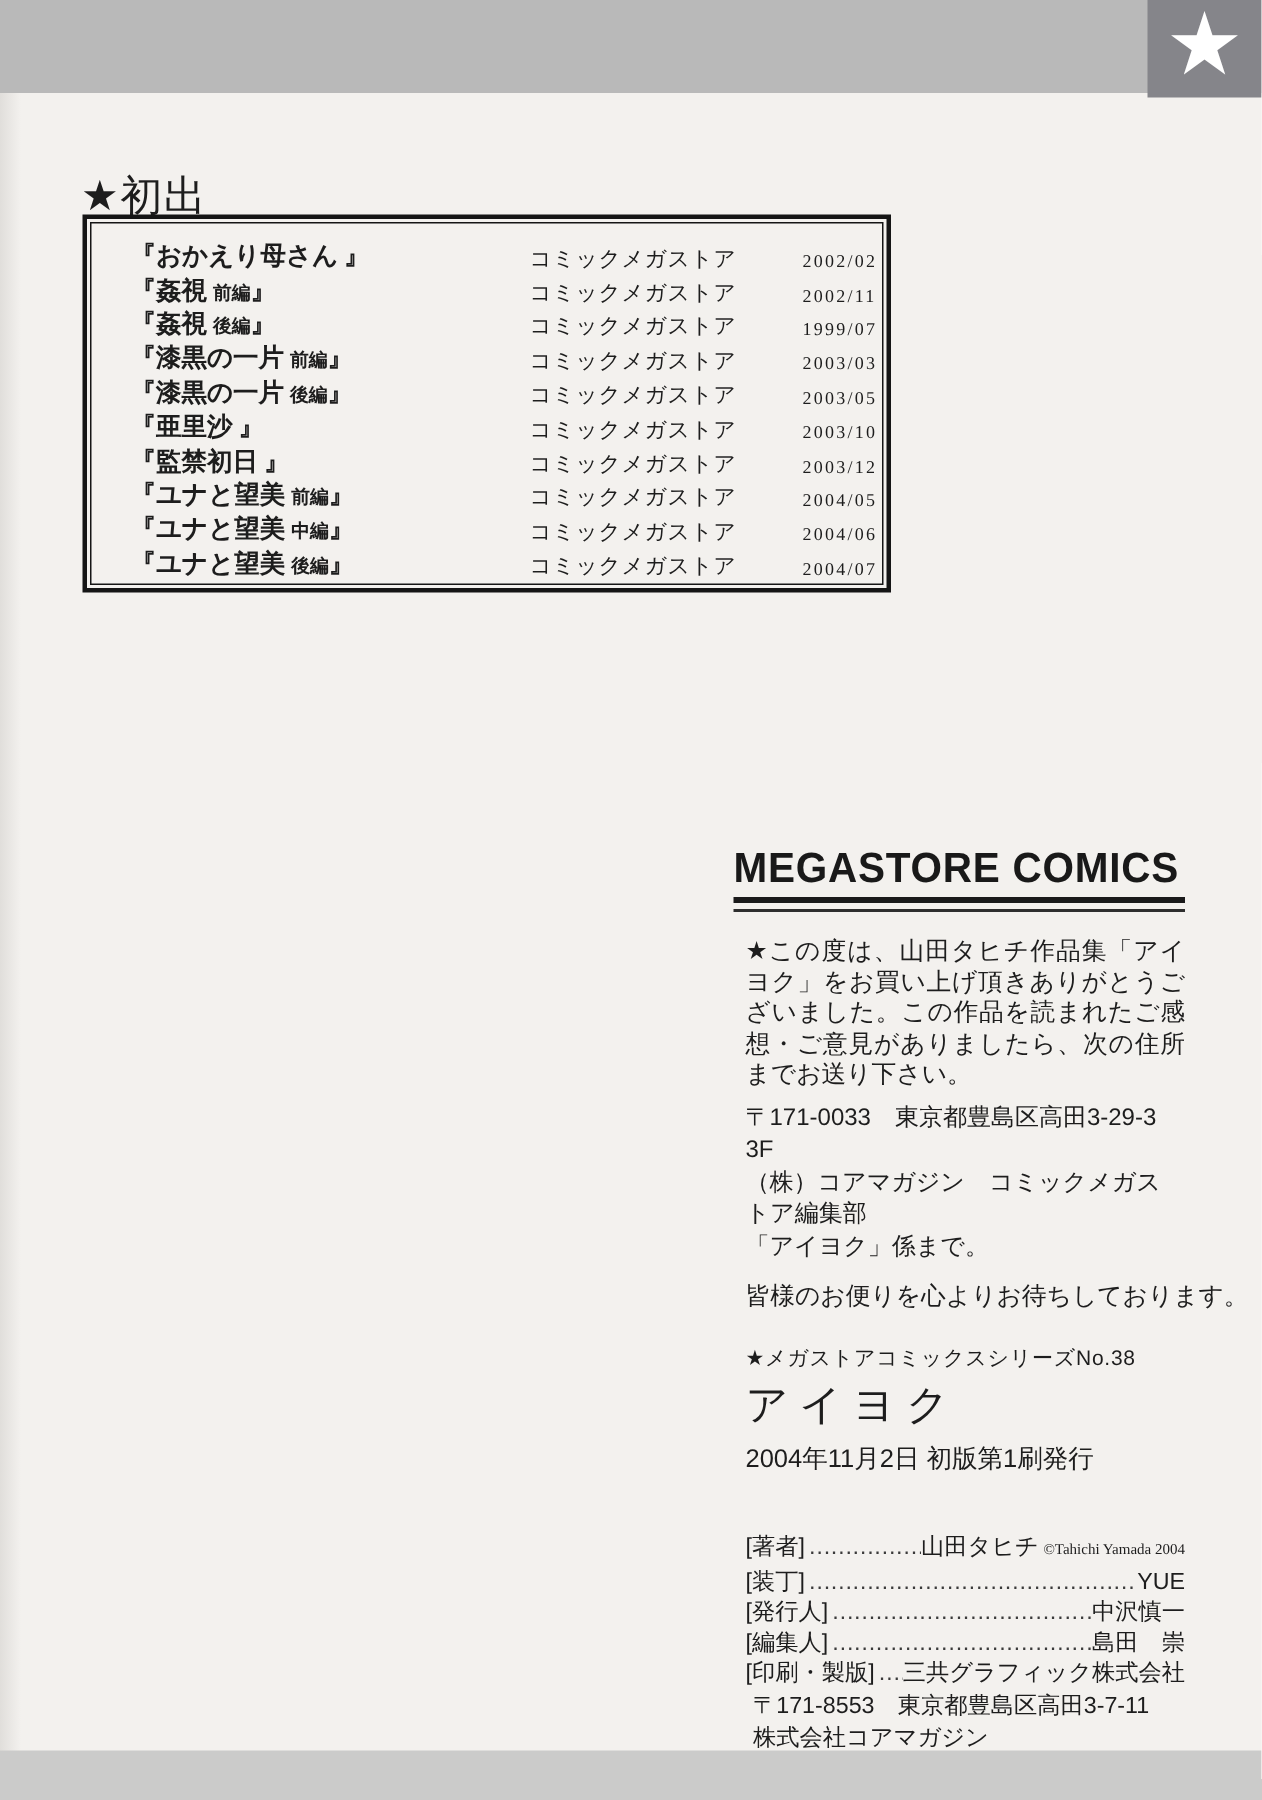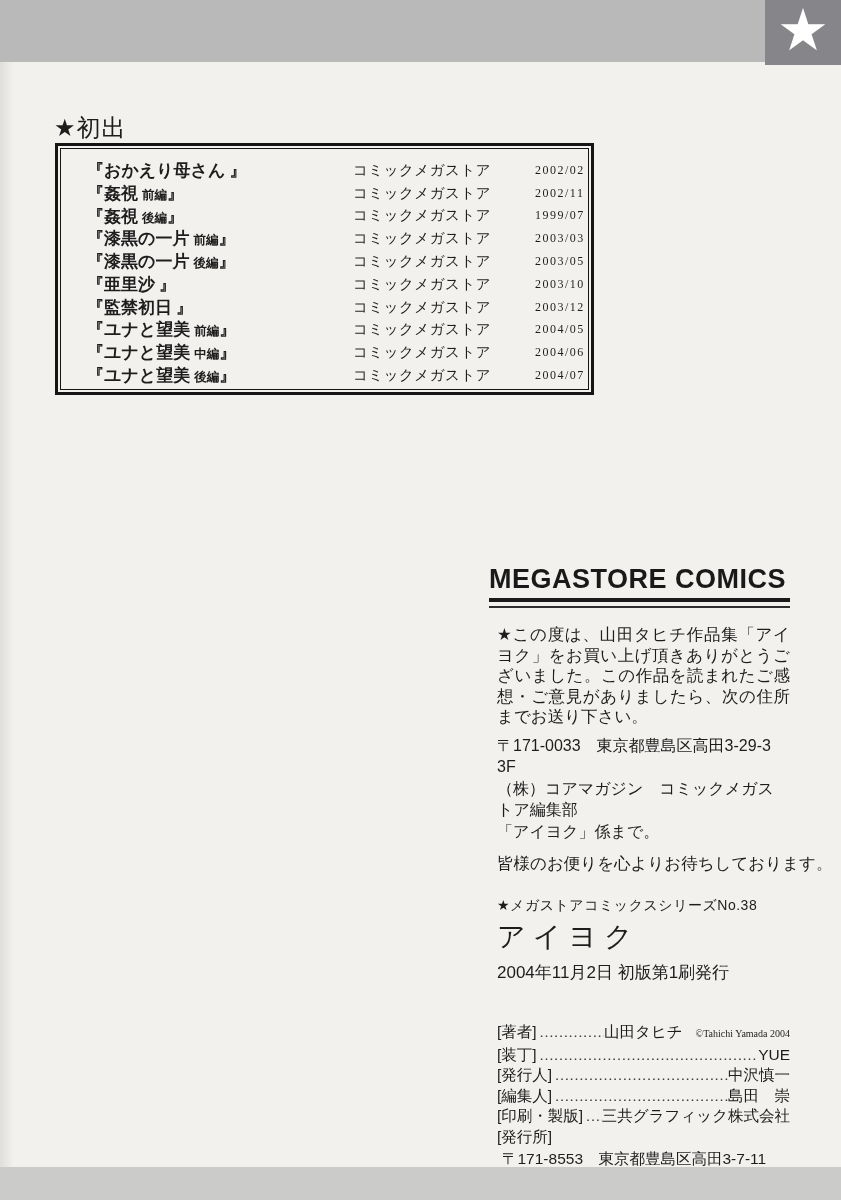--- a/index.html
+++ b/index.html
@@ -10,25 +10,25 @@
   }
   
   .topbar{position:absolute;top:0;left:0;width:841px;height:62px;background:#b9b9b9;}
   .starbox{position:absolute;top:0;left:765px;width:76px;height:65px;background:#85858a;
     display:flex;align-items:center;justify-content:center;}
   .starbox .star{color:#ffffff;font-size:58px;line-height:1;margin-top:-6px;}
   .left-shade{position:absolute;top:62px;left:0;width:14px;height:1106px;
     background:linear-gradient(to right,rgba(90,85,80,0.12),rgba(90,85,80,0));}
 
   
-  .fp-heading{position:absolute;left:54px;top:112px;font-size:24px;letter-spacing:1px;}
+  .fp-heading{position:absolute;left:54px;top:112px;font-size:28px;letter-spacing:1px;}
   .fp-box{position:absolute;left:55px;top:143px;width:539px;height:252px;border:3px solid #151515;box-sizing:border-box;}
   .fp-inner{position:absolute;top:2px;left:2px;right:2px;bottom:2px;border:1px solid #151515;
     padding:10px 0 0 26px;box-sizing:border-box;}
-  .fp-row{display:flex;align-items:center;height:22.8px;}
+  .fp-row{display:flex;align-items:flex-end;height:22.8px;}
   .fp-title{width:266px;font-weight:bold;font-size:17px;white-space:nowrap;}
   .fp-suffix{font-size:12.5px;margin-left:4px;}
   .fp-pub{width:134px;font-weight:normal;font-size:14.5px;letter-spacing:0.5px;white-space:nowrap;}
   .fp-date{font-family:"Liberation Serif","DejaVu Serif",serif;font-size:12px;letter-spacing:1.5px;white-space:nowrap;margin-left:48px;}
 
   
   .col{position:absolute;left:489px;top:563px;width:301px;}
   .logo{font-size:27px;font-weight:bold;letter-spacing:0.5px;white-space:nowrap;
     transform:scaleY(1.04);transform-origin:left top;color:#191919;}
   .rule-thick{height:4px;background:#1a1a1a;margin-top:4px;}
@@ -37,21 +37,21 @@
   .addr{margin:8px 0 0 8px;font-size:16px;line-height:21.5px;}
   .waiting{margin:11px 0 0 8px;font-size:16.5px;white-space:nowrap;}
   .series{margin:22px 0 0 8px;font-size:14px;letter-spacing:0.5px;}
   .book-title{margin:3px 0 0 8px;font-size:28px;letter-spacing:7px;}
   .edition{margin:5px 0 0 8px;font-size:17px;}
   .credits{margin:38px 0 0 8px;font-size:15.5px;}
   .credit-row{display:flex;align-items:baseline;line-height:20.6px;}
   .credit-label{white-space:nowrap;}
   .credit-dots{flex:1;overflow:hidden;white-space:nowrap;letter-spacing:-1px;color:#3a3a3a;padding:0 2px;}
   .credit-value{white-space:nowrap;}
-  .credit-small{font-size:10px;font-family:"Liberation Serif","DejaVu Serif",serif;margin-left:13px;}
+  .credit-small{font-size:10px;font-family:"Liberation Serif","DejaVu Serif",serif;margin-left:3px;}
   .pub-block{margin:0 0 0 13px;font-size:15.5px;line-height:21.3px;}
 
   .bottom-band{position:absolute;left:0;top:1167px;width:841px;height:33px;background:#cbcbca;}
 </style>
 </head>
 <body>
 
 <div class="page">
 
   <div class="topbar"></div>
@@ -158,23 +158,20 @@
       <div class="credit-row">
         <span class="credit-label">[編集人]</span>
         <span class="credit-dots">………………………………………………………………………………………………</span>
         <span class="credit-value">島田　崇</span>
       </div>
       <div class="credit-row">
         <span class="credit-label">[印刷・製版]</span>
         <span class="credit-dots">………………………………………………………………………………………………</span>
         <span class="credit-value">三共グラフィック株式会社</span>
       </div>
-      <div class="credit-row">
-        <span class="credit-label">[発行所]</span>
-      </div>
     </div>
 
     <div class="pub-block">
       <div>〒171-8553　東京都豊島区高田3-7-11</div>
       <div>株式会社コアマガジン</div>
       <div>電話 (03) 5950-5100</div>
     </div>
 
   </div>
 

